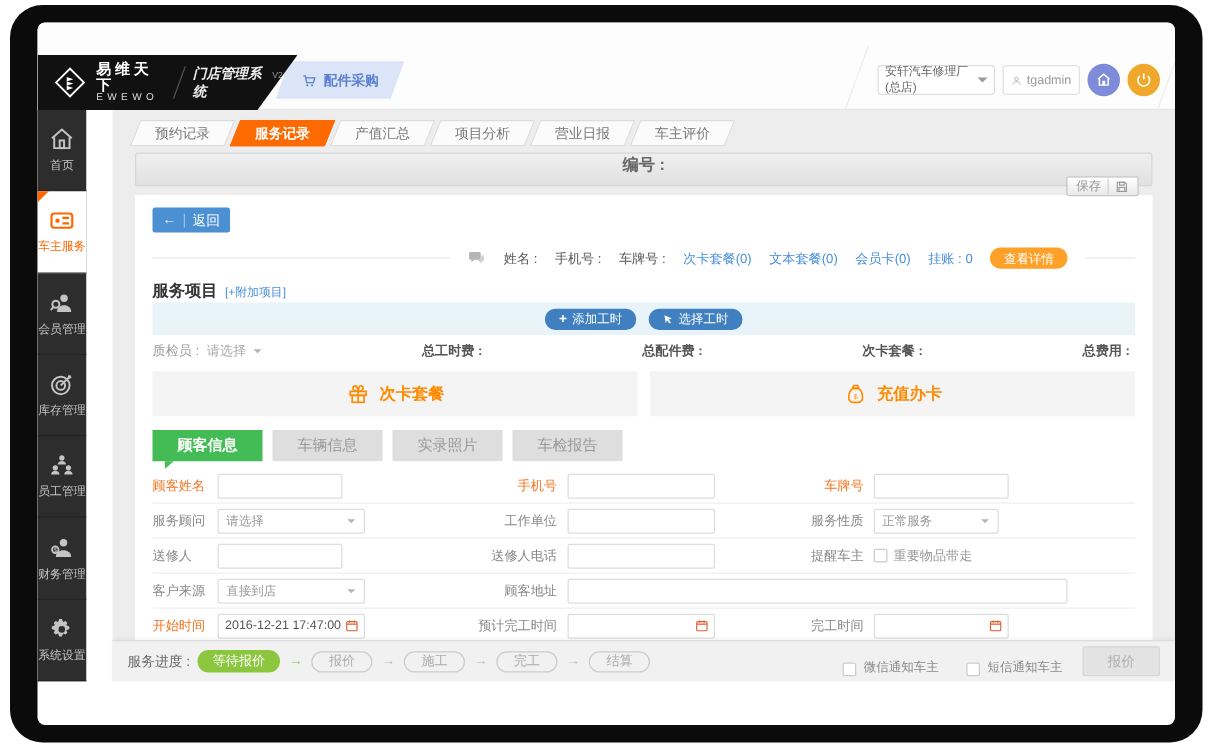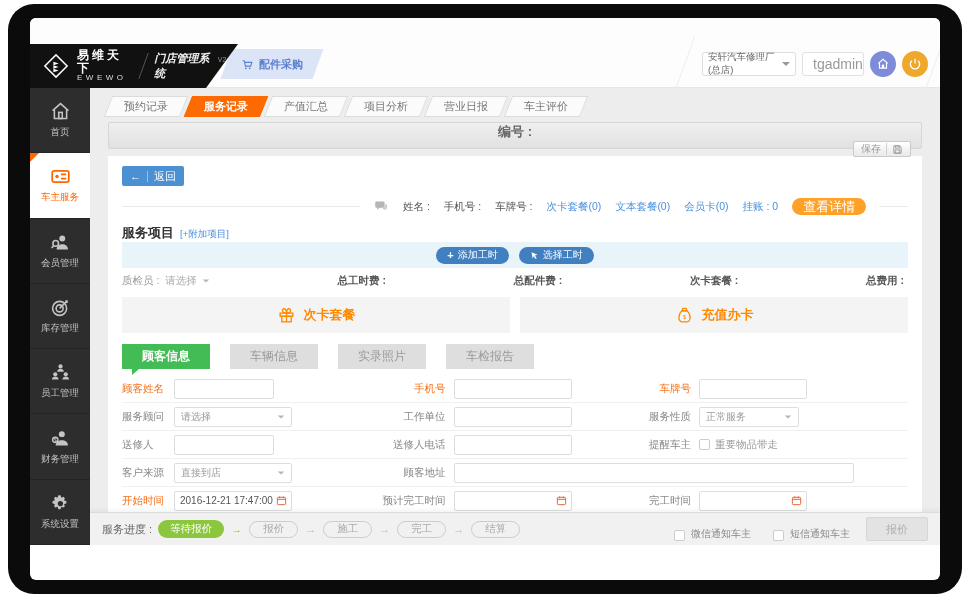--- a/index.html
+++ b/index.html
@@ -23,29 +23,29 @@
   .parts-btn { position:absolute; left:196px; top:31px; width:92px; height:30px; background:#dbe5f7;
     transform:skewX(-20deg); z-index:1; cursor:pointer; }
   .parts-inner { transform:skewX(20deg); width:100%; height:100%; display:flex; align-items:center; justify-content:center; gap:5px;
     color:#5b7fd0; font-size:11px; font-weight:bold; }
   .hdr-slash { position:absolute; top:18px; width:1px; height:52px; background:#ededed; transform:skewX(-20deg); }
   .store-select { position:absolute; left:672px; top:34px; width:94px; height:24px; background:#fff; border:1px solid #ddd;
     border-radius:3px; display:flex; align-items:center; padding:0 5px; font-size:9.5px; color:#666; cursor:pointer; }
   .store-select .caret { margin-left:auto; }
   .caret { width:0; height:0; border-left:4px solid transparent; border-right:4px solid transparent; border-top:4px solid #999; }
   .user-box { position:absolute; left:772px; top:34px; width:62px; height:24px; background:#fff; border:1px solid #e0e0e0;
-    border-radius:3px; display:flex; align-items:center; gap:4px; padding:0 6px; font-size:14px; color:#999; }
+    border-radius:3px; display:flex; align-items:center; gap:4px; padding:0 6px; font-size:10px; color:#999; }
   .circ-btn { position:absolute; top:33px; width:26px; height:26px; border-radius:50%; display:flex; align-items:center;
     justify-content:center; cursor:pointer; }
   .home-btn { left:840px; background:#7d8bd8; }
   .power-btn { left:872px; background:#f0a82c; }
   .circ-btn svg { width:14px; height:14px; }
 
   
-  .sidebar { position:absolute; left:0; top:70px; width:60px; height:457px; background:#2d2d2d; display:flex; flex-direction:column; }
+  .sidebar { position:absolute; left:0; top:70px; width:39px; height:457px; background:#2d2d2d; display:flex; flex-direction:column; }
   .sb-item { flex:1; display:flex; flex-direction:column; align-items:center; justify-content:center; gap:4px;
     color:#c4c4c4; font-size:9.5px; border-bottom:1px solid #242424; cursor:pointer; position:relative; }
   .sb-item svg { width:21px; height:21px; }
   .sb-item .gear-inner { fill:#2d2d2d; }
   .sb-item.active { background:#fff; color:#f60; }
   .sb-item.active::before { content:""; position:absolute; left:0; top:0; width:0; height:0;
     border-top:9px solid #f60; border-right:9px solid transparent; }
 
   
   .main { position:absolute; left:60px; top:70px; width:850px; height:457px; background:#ededed; }
@@ -68,21 +68,21 @@
   .back-btn { display:inline-flex; align-items:center; height:20px; background:#4a90d2; border-radius:2px; color:#fff;
     font-size:11px; padding:0 8px; gap:6px; cursor:pointer; }
   .back-btn .sep { width:1px; height:11px; background:rgba(255,255,255,.45); }
   .back-arrow::before { content:"←"; font-size:11px; }
 
   .cust-row { margin-top:12px; display:flex; align-items:center; font-size:10.5px; color:#555; gap:14px; }
   .hline { height:1px; background:#e9e9e9; }
   .hl-left { flex:0 0 238px; } .hl-right { flex:1; }
   .cust-row svg { width:15px; height:15px; flex:0 0 auto; }
   .blue-link { color:#4a8fdb; cursor:pointer; }
-  .detail-pill { background:#ffa128; color:#fff; font-size:13px; height:17px; border-radius:9px; display:flex;
+  .detail-pill { background:#ffa128; color:#fff; font-size:10px; height:17px; border-radius:9px; display:flex;
     align-items:center; padding:0 11px; cursor:pointer; }
 
   .svc-header { margin-top:9px; display:flex; align-items:baseline; gap:6px; }
   .svc-title { font-size:13px; font-weight:bold; color:#333; }
   .svc-add-link { font-size:9.5px; color:#4a8fdb; cursor:pointer; }
 
   .tbl-head { margin-top:6px; height:18px; background:#43bc55; display:flex; align-items:center; }
   .tbl-head span { color:#fff; font-size:10.5px; text-align:center; }
   .c0{width:7%;} .c1{width:28%;} .c2{width:10%;} .c3{width:9%;} .c4{width:7%;} .c5{width:6%;}
   .c6{width:5.5%;} .c7{width:7%;} .c8{width:7%;} .c9{width:7%;} .c10{width:6.5%;}
@@ -98,21 +98,21 @@
   .inspector-select .caret { border-top-color:#b5b5b5; transform:scale(.8); }
   .total-item { margin-left:auto; color:#555; font-weight:bold; }
   .total-item.last { margin-right:4px; }
 
   .promo-row { margin-top:3px; display:flex; gap:10px; }
   .promo-panel { flex:1; height:36px; background:#f4f4f4; display:flex; align-items:center; justify-content:center; gap:8px;
     cursor:pointer; }
   .promo-panel svg { width:19px; height:19px; }
   .promo-label { color:#ff8a00; font-size:13px; font-weight:bold; }
 
-  .info-tabs { margin-top:11px; display:flex; gap:20px; }
+  .info-tabs { margin-top:11px; display:flex; gap:8px; }
   .info-tab { width:88px; height:25px; background:#dedede; color:#999; font-size:12px; display:flex; align-items:center;
     justify-content:center; cursor:pointer; position:relative; }
   .info-tab.active { background:#43bc55; color:#fff; font-weight:bold; }
   .info-tab.active::after { content:""; position:absolute; left:10px; bottom:-6px; width:0; height:0;
     border-top:6px solid #43bc55; border-right:7px solid transparent; }
 
   .form { margin-top:6px; }
   .frow { display:flex; align-items:center; height:28px; border-bottom:1px solid #f0f0f0; font-size:10.5px; color:#888; }
   .fcell { display:flex; align-items:center; }
   .fc1 { flex:0 0 32%; } .fc2 { flex:0 0 33%; } .fc3 { flex:0 0 35%; } .fcw { flex:0 0 68%; }

